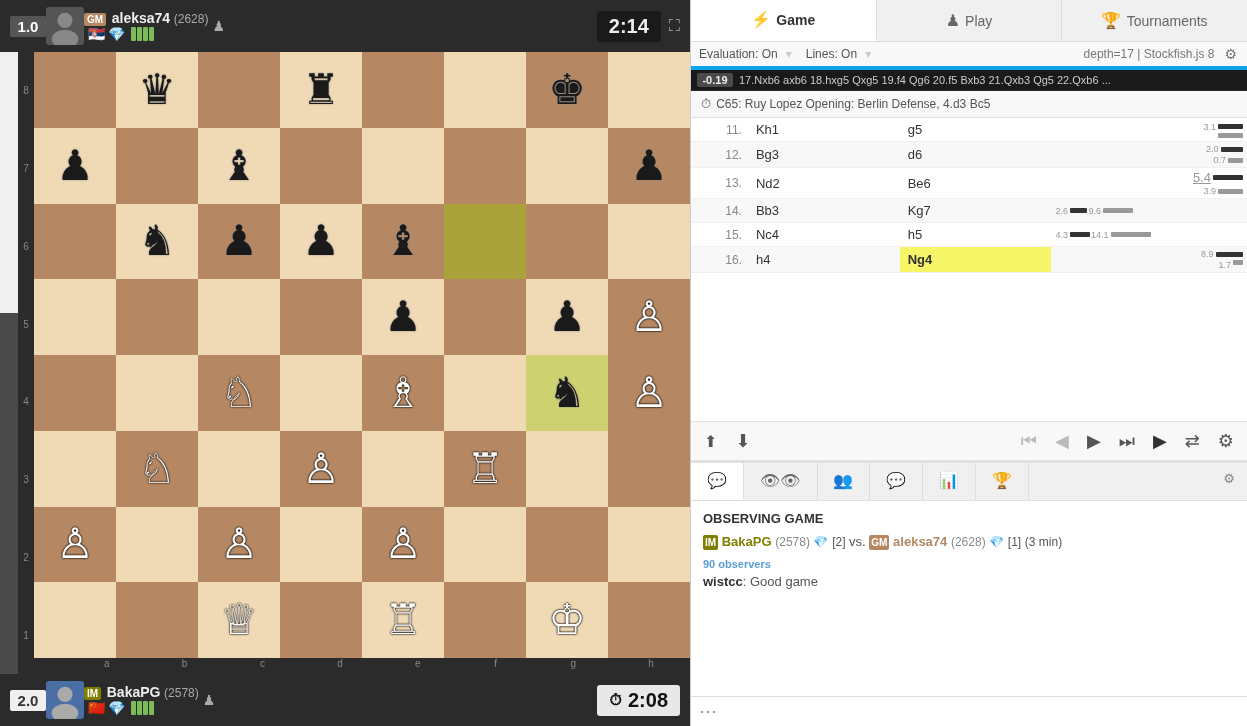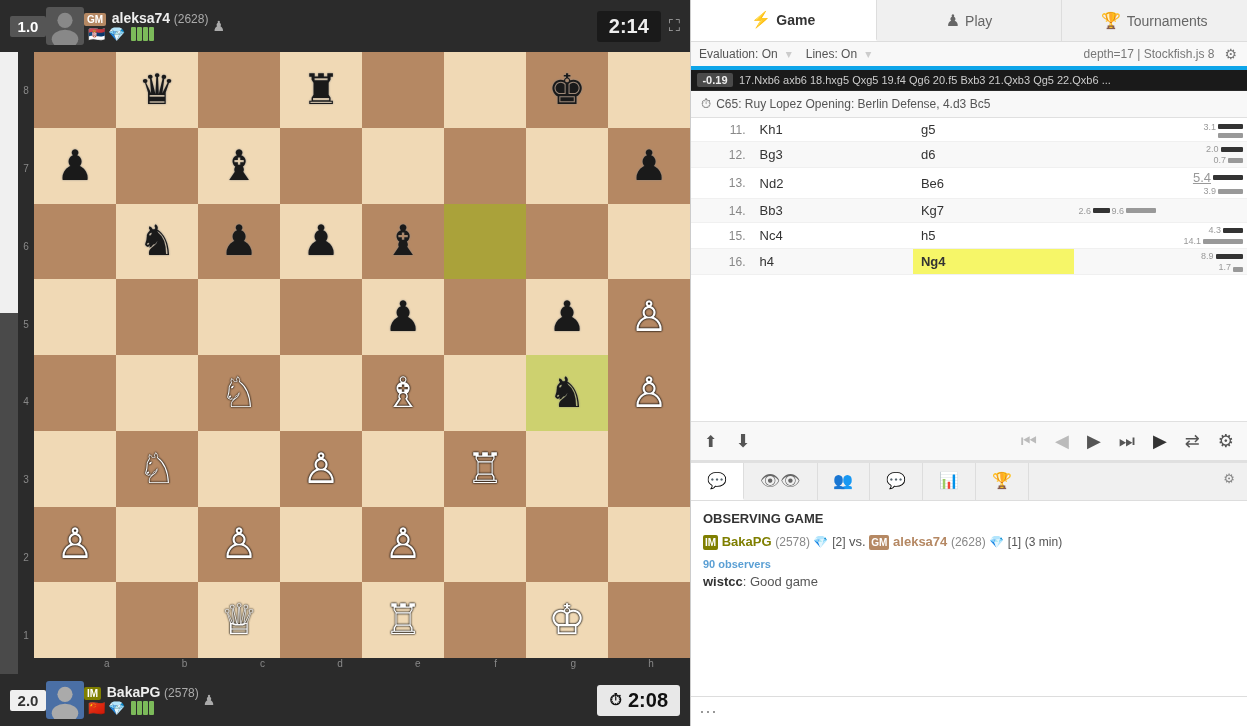--- a/index.html
+++ b/index.html
@@ -811,21 +811,21 @@
         <div style="height:5px;width:30px;background:#999;border-radius:1px;"></div>
       </div>
     </div>
             </td>
           </tr>
           <tr>
             <td class="move-num">15.</td>
             <td class="move-white">Nc4</td>
             <td class="move-black">h5</td>
             <td class="move-scores-cell">
-    <div style="display:flex;flex-direction:column;align-items:flex-end;gap:1px;">
+    <div style="display:flex;align-items:flex-end;gap:1px;">
       <div style="display:flex;align-items:center;gap:2px;justify-content:flex-end;">
         <span style="font-size:9px;color:#999;">4.3</span>
         <div style="height:5px;width:20px;background:#333;border-radius:1px;"></div>
       </div>
       <div style="display:flex;align-items:center;gap:2px;justify-content:flex-end;">
         <span style="font-size:9px;color:#999;">14.1</span>
         <div style="height:5px;width:40px;background:#999;border-radius:1px;"></div>
       </div>
     </div>
             </td>
@@ -833,21 +833,21 @@
           <tr>
             <td class="move-num">16.</td>
             <td class="move-white">h4</td>
             <td class="move-black move-highlight">Ng4</td>
             <td class="move-scores-cell">
     <div style="display:flex;flex-direction:column;align-items:flex-end;gap:1px;">
       <div style="display:flex;align-items:center;gap:2px;justify-content:flex-end;">
         <span style="font-size:9px;color:#999;">8.9</span>
         <div style="height:5px;width:27.5px;background:#333;border-radius:1px;"></div>
       </div>
-      <div style="display:flex;align-items:flex-end;gap:2px;justify-content:flex-end;">
+      <div style="display:flex;align-items:flex-start;gap:2px;justify-content:flex-end;">
         <span style="font-size:9px;color:#999;">1.7</span>
         <div style="height:5px;width:10px;background:#999;border-radius:1px;"></div>
       </div>
     </div>
             </td>
           </tr>
         </tbody>
     </table>
   </div>
 

